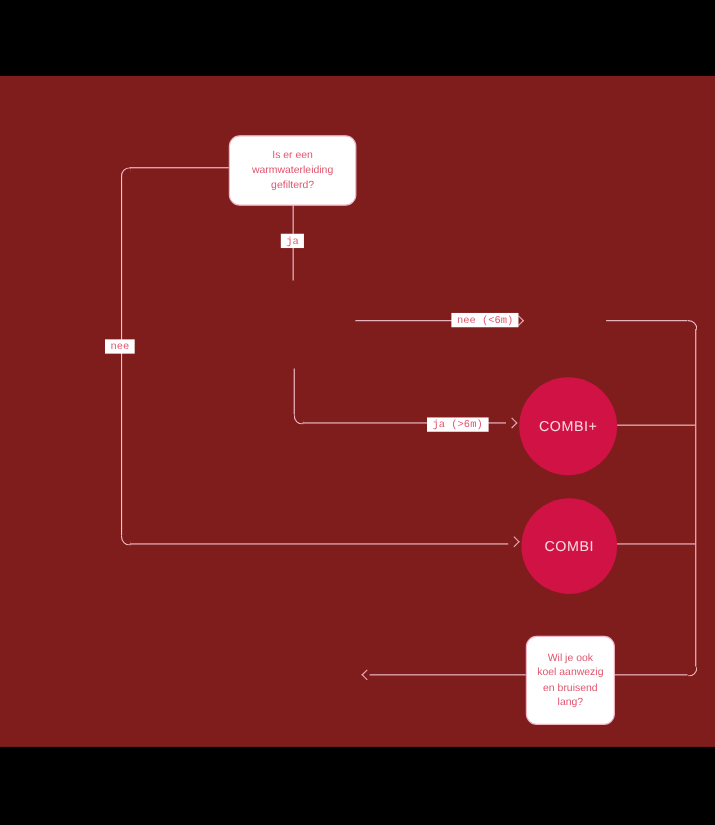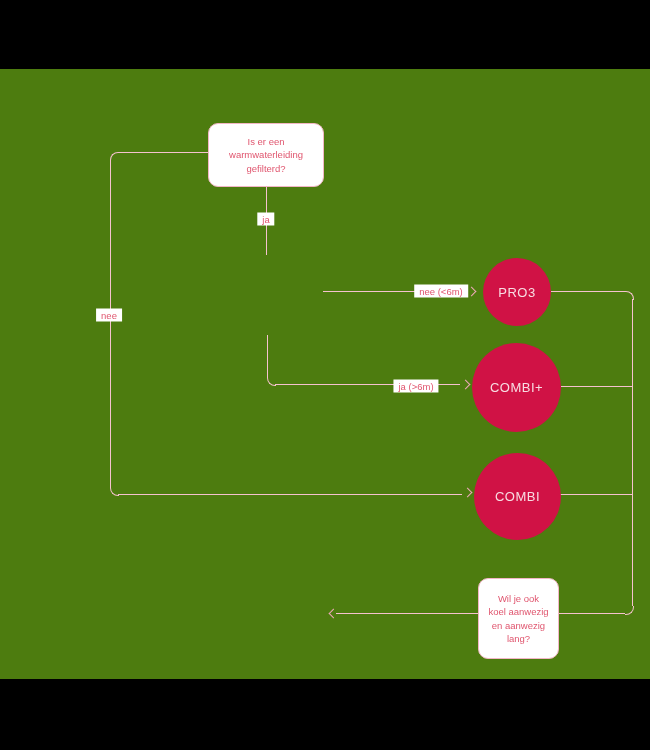--- a/index.html
+++ b/index.html
@@ -1,18 +1,18 @@
 <!DOCTYPE html>
 <html><head>
 <meta charset="utf-8">
 <style>
   html,body{margin:0;padding:0;background:#fff;}
   #stage{
     position:relative;width:650px;height:750px;overflow:hidden;
-    background:#4d7c0f;font-family:"Liberation Sans",sans-serif;
+    background:#7f1d1d;font-family:"Liberation Sans",sans-serif;
   }
   .letterbox{position:absolute;left:0;width:650px;background:#000;}
   #bar-top{top:0;height:69px;}
   #bar-bottom{top:679px;height:71px;}
 
   
   .seg{position:absolute;background:#f5c2ce;}
   .h{height:1px;} .v{width:1px;}
   .corner{position:absolute;width:8px;height:8px;border:0 solid #f5c2ce;}
   .tl{border-top:1px solid #f5c2ce;border-left:1px solid #f5c2ce;border-top-left-radius:8px;}
@@ -28,21 +28,21 @@
   .qbox{
     position:absolute;border:1px solid #f2b6c5;border-radius:10px;background:#fff;
     display:flex;flex-direction:column;align-items:center;justify-content:center;
     color:#e0566f;font-size:9.5px;line-height:1.42;text-align:center;
   }
   .qbox span{display:block;white-space:nowrap;}
 
   
   .elabel{
     position:absolute;transform:translate(-50%,-50%);
-    background:#fff;padding:1px 5px;color:#e0566f;font-size:9.5px;white-space:nowrap;
+    background:#fff;padding:1px 5px;color:#e0566f;font-size:9.5px;white-space:nowrap;font-family:Liberation Mono, monospace;
   }
 
   
   .pcircle{
     position:absolute;border-radius:50%;background:#d01245;
     display:flex;align-items:center;justify-content:center;
     color:#f8dce2;font-size:13px;letter-spacing:0.5px;cursor:pointer;
   }
 
   
@@ -92,27 +92,26 @@
   <div class="qbox" style="left:208px;top:123px;width:114px;height:62px;">
     <span>Is er een</span>
     <span>warmwaterleiding</span>
     <span>gefilterd?</span>
   </div>
 
 
   <div class="qbox" style="left:478px;top:578px;width:79px;height:79px;">
     <span>Wil je ook</span>
     <span>koel aanwezig</span>
-    <span>en aanwezig</span>
+    <span>en bruisend</span>
     <span>lang?</span>
   </div>
 
   <div class="elabel" style="left:266px;top:219px;">ja</div>
   <div class="elabel" style="left:109px;top:315px;">nee</div>
   <div class="elabel" style="left:441px;top:291px;">nee (&lt;6m)</div>
   <div class="elabel" style="left:416px;top:386px;">ja (&gt;6m)</div>
 
-  <div class="pcircle" style="left:483px;top:258px;width:68px;height:68px;">PRO3</div>
   <div class="pcircle" style="left:474px;top:453px;width:87px;height:87px;">COMBI</div>
   <div class="pcircle" style="left:472px;top:343px;width:89px;height:89px;">COMBI+</div>
 
 
 </div>
 
 </body></html>

